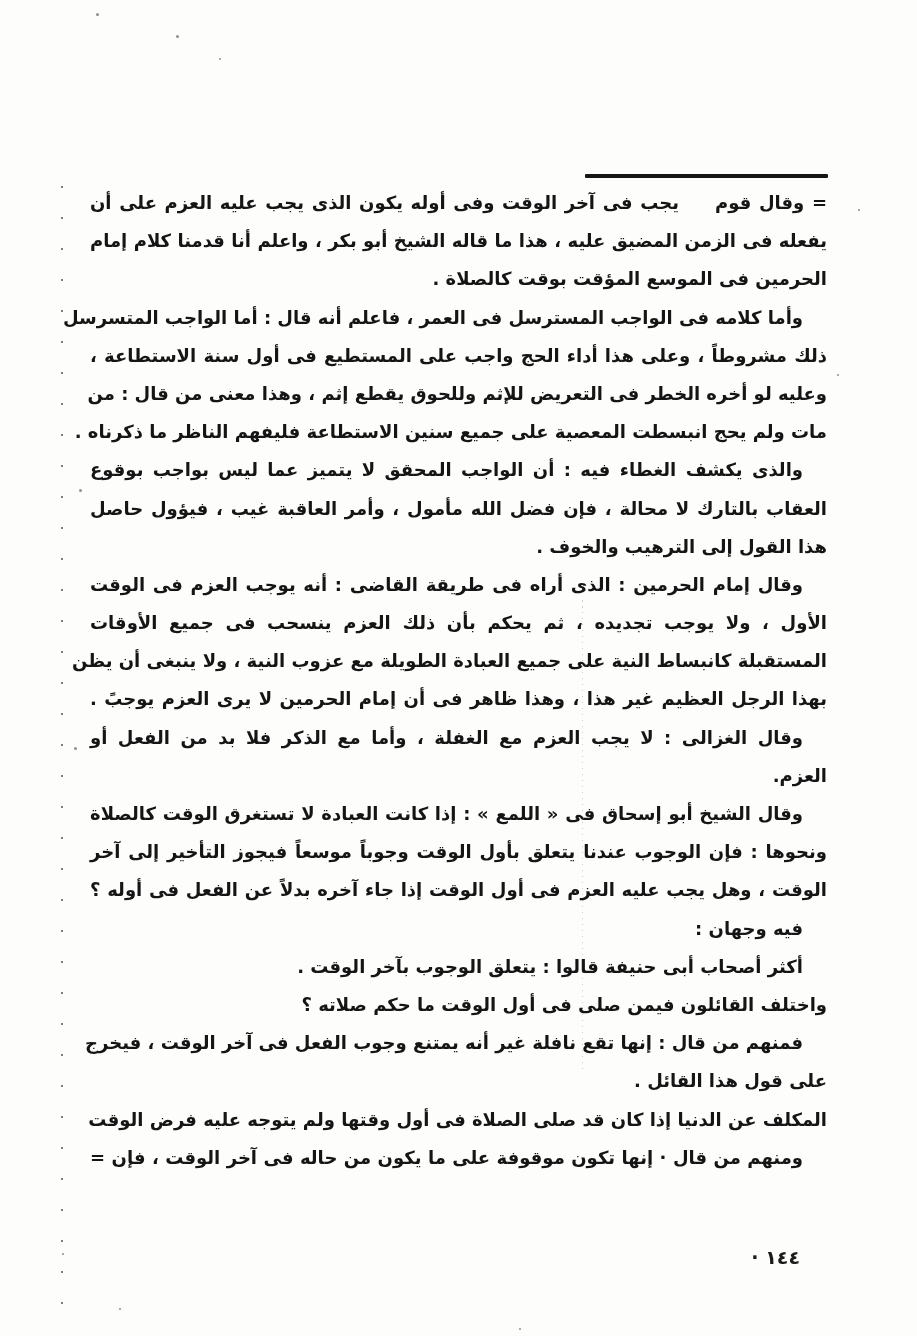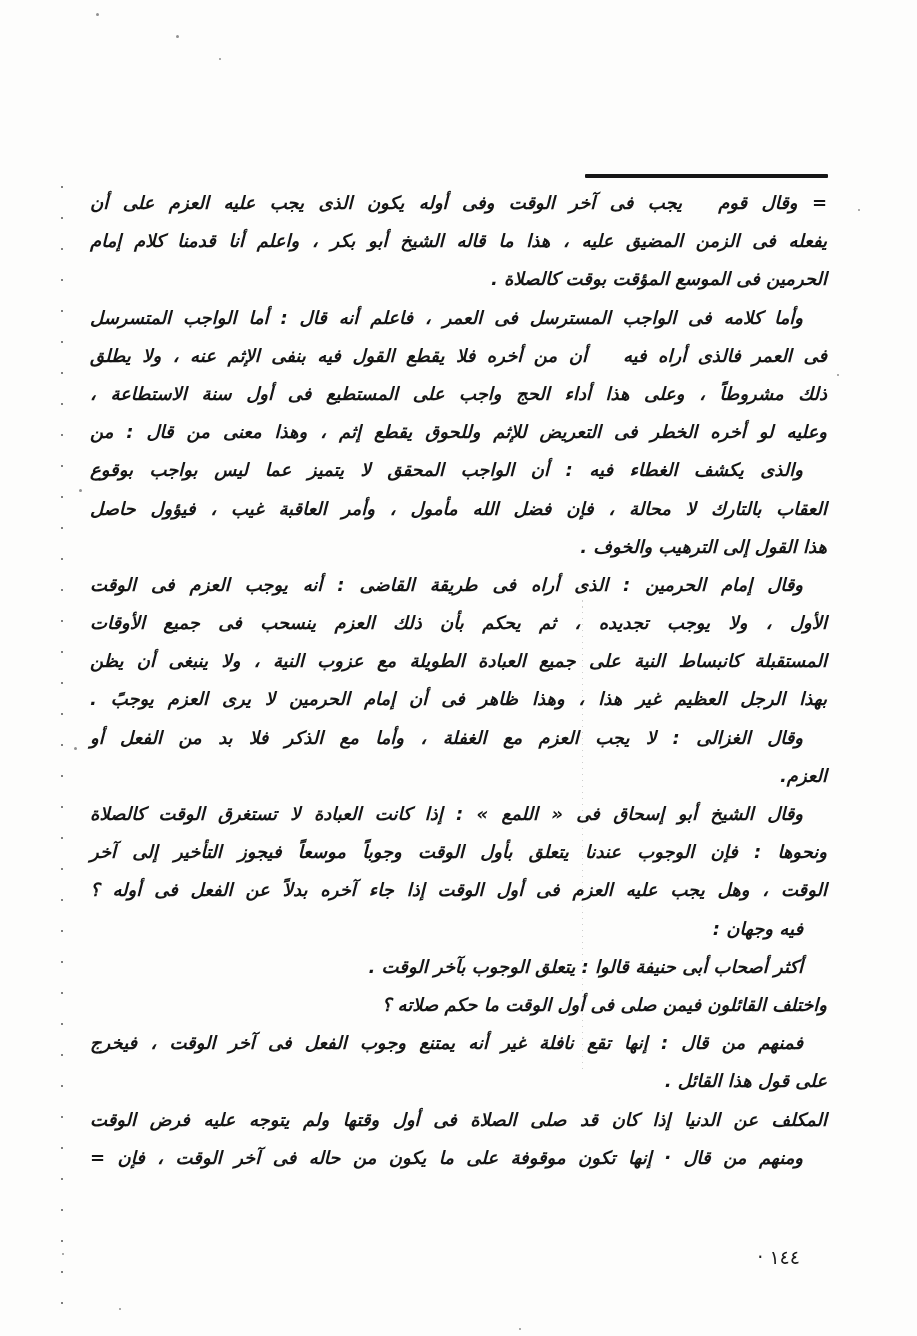--- a/index.html
+++ b/index.html
@@ -16,28 +16,28 @@
   }
   
   .text-block{
     position:absolute;top:184px;right:90px;width:737px;
     direction:rtl;color:#151515;
     font-size:18px;font-weight:700;
   }
   .line{
     height:38.2px;line-height:38.2px;
     text-align:justify;text-align-last:justify;
-    white-space:nowrap;overflow:visible;font-style:italic;
+    white-space:nowrap;overflow:visible;
   }
   .line.end{text-align-last:right;}
   .line.indent{padding-right:24px;}
   
   .page-number{
     position:absolute;top:1246px;right:117px;
-    direction:rtl;font-size:19px;font-weight:400;color:#1b1b1b;
+    direction:rtl;font-size:19px;font-weight:700;color:#1b1b1b;
     letter-spacing:3px;
   }
   
   .dotcol-left{
     position:absolute;left:61px;top:186px;width:2px;height:1128px;
     background:repeating-linear-gradient(180deg, rgba(40,40,40,.6) 0 2px, transparent 2px 31px);
   }
   .dotcol-mid{
     position:absolute;left:582px;top:600px;width:1px;height:470px;
     background:repeating-linear-gradient(180deg, rgba(60,60,60,.45) 0 1.5px, transparent 1.5px 6px);
@@ -60,23 +60,23 @@
 
 <div class="page">
 
   <div class="rule"></div>
 
   <div class="text-block">
     <div class="line fill">= وقال قوم  يجب فى آخر الوقت وفى أوله يكون الذى يجب عليه العزم على أن</div>
     <div class="line fill">يفعله فى الزمن المضيق عليه ، هذا ما قاله الشيخ أبو بكر ، واعلم أنا قدمنا كلام إمام</div>
     <div class="line end">الحرمين فى الموسع المؤقت بوقت كالصلاة .</div>
     <div class="line fill indent">وأما كلامه فى الواجب المسترسل فى العمر ، فاعلم أنه قال : أما الواجب المتسرسل</div>
-    <div class="line fill">فى العمر فالذى أراه فيه  أن من أخره فلا يقطع القول فيه بنفى الإثم عنه ، ولا يطلق</div>
     <div class="line fill">ذلك مشروطاً ، وعلى هذا أداء الحج واجب على المستطيع فى أول سنة الاستطاعة ،</div>
     <div class="line fill">وعليه لو أخره الخطر فى التعريض للإثم وللحوق يقطع إثم ، وهذا معنى من قال : من</div>
+    <div class="line fill">مات ولم يحج انبسطت المعصية على جميع سنين الاستطاعة فليفهم الناظر ما ذكرناه .</div>
     <div class="line fill indent">والذى يكشف الغطاء فيه : أن الواجب المحقق لا يتميز عما ليس بواجب بوقوع</div>
     <div class="line fill">العقاب بالتارك لا محالة ، فإن فضل الله مأمول ، وأمر العاقبة غيب ، فيؤول حاصل</div>
     <div class="line end">هذا القول إلى الترهيب والخوف .</div>
     <div class="line fill indent">وقال إمام الحرمين : الذى أراه فى طريقة القاضى : أنه يوجب العزم فى الوقت</div>
     <div class="line fill">الأول ، ولا يوجب تجديده ، ثم يحكم بأن ذلك العزم ينسحب فى جميع الأوقات</div>
     <div class="line fill">المستقبلة كانبساط النية على جميع العبادة الطويلة مع عزوب النية ، ولا ينبغى أن يظن</div>
     <div class="line fill">بهذا الرجل العظيم غير هذا ، وهذا ظاهر فى أن إمام الحرمين لا يرى العزم يوجبً .</div>
     <div class="line fill indent">وقال الغزالى : لا يجب العزم مع الغفلة ، وأما مع الذكر فلا بد من الفعل أو</div>
     <div class="line end">العزم.</div>
     <div class="line fill indent">وقال الشيخ أبو إسحاق فى « اللمع » : إذا كانت العبادة لا تستغرق الوقت كالصلاة</div>

